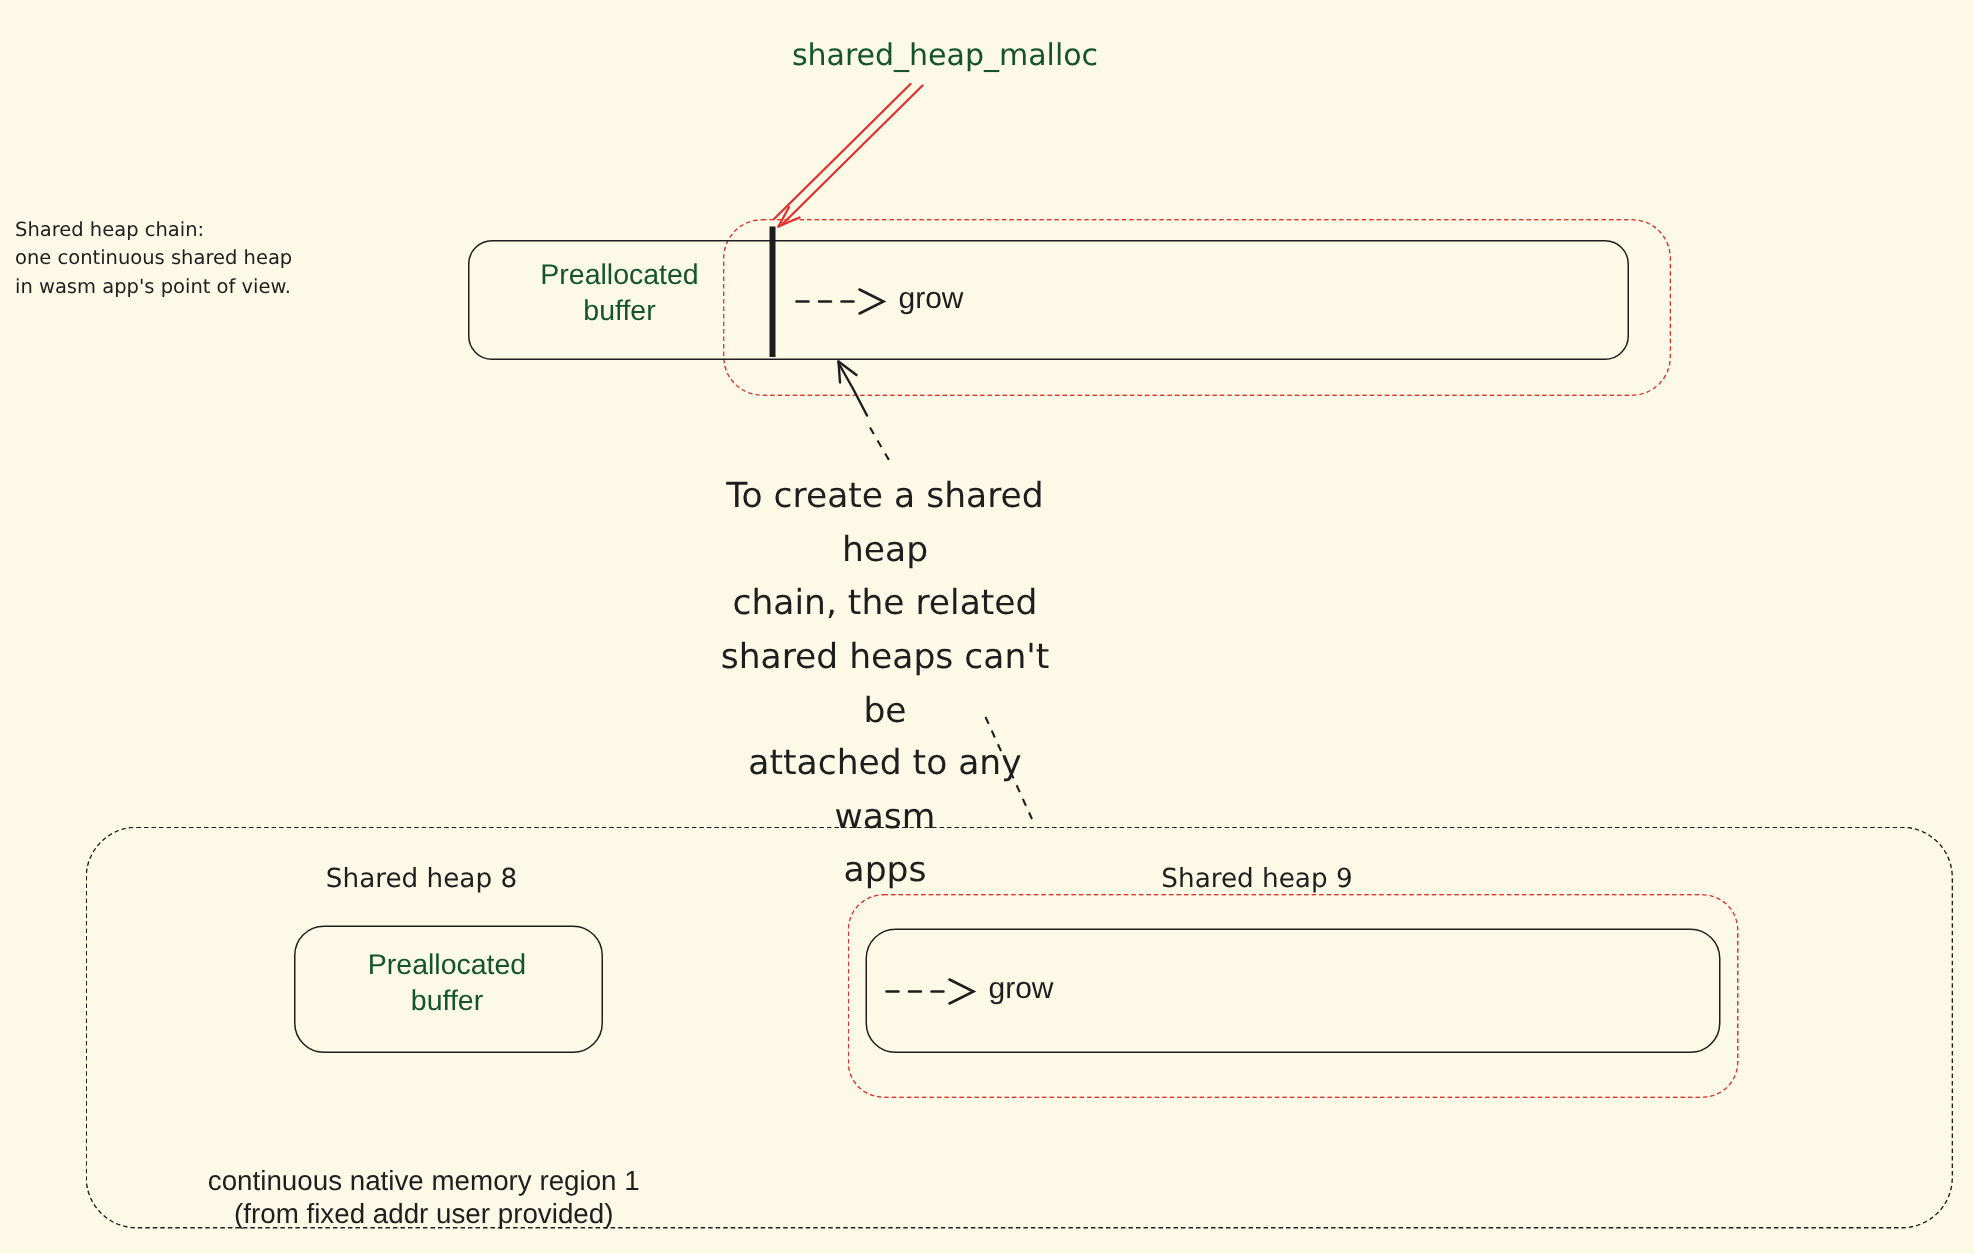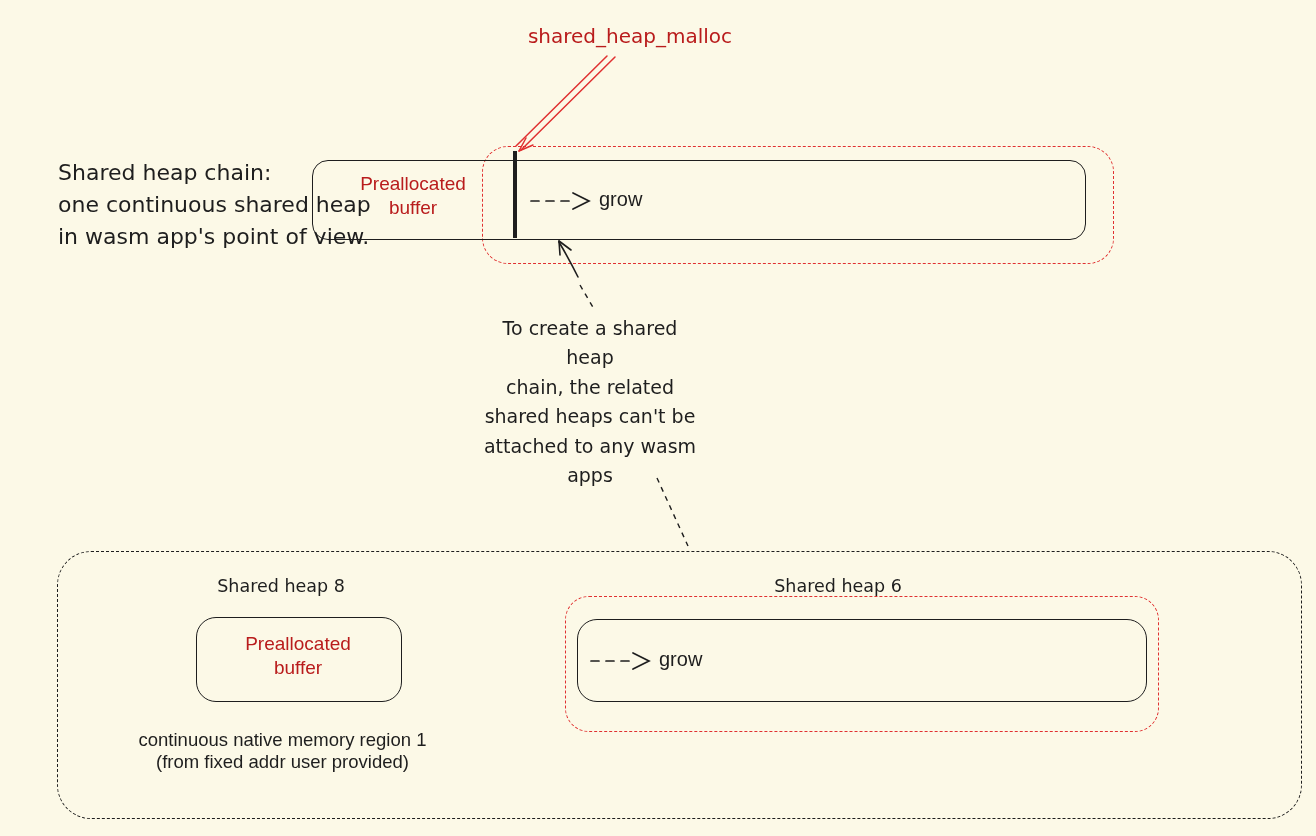--- a/index.html
+++ b/index.html
@@ -8,45 +8,45 @@
     position:relative;
     width:1316px;height:836px;
     background:#fcf9e7;
     font-family:"DejaVu Sans", sans-serif;
     color:#1e1e1e;
     overflow:hidden;
   }
   .abs{position:absolute;}
   .pre{white-space:pre-line;}
   .center{text-align:center;}
-  .red{color:#b91c1c;}
+  .red{color:#14532d;}
   .hand{font-family:"DejaVu Sans", sans-serif;}
   .plain{font-family:"Liberation Sans", sans-serif;}
 
   #malloc-label{left:505px;top:24px;width:250px;font-size:20px;}
-  #chain-caption{left:10px;top:157px;font-size:22px;line-height:1.45;margin-left:48px;}
+  #chain-caption{left:10px;top:145px;font-size:13px;line-height:1.45;}
 
   #chain-outline{left:482px;top:146px;width:630px;height:116px;
     border:1.7px dashed #e03131;border-radius:26px;}
   #main-bar{left:312px;top:160px;width:772px;height:78px;
     border:1.6px solid #1e1e1e;border-radius:16px;}
   #bar-divider{left:513px;top:151px;width:4px;height:87px;background:#1e1e1e;}
   #prealloc-top{left:314px;top:172px;width:198px;font-size:19px;line-height:1.25;}
   #grow-top{left:599px;top:188px;font-size:20px;}
 
-  #note-text{left:478px;top:314px;width:224px;font-size:19px;line-height:1.55;}
+  #note-text{left:478px;top:314px;width:224px;font-size:23px;line-height:1.55;}
 
   #group-outline{left:57px;top:551px;width:1243px;height:266px;
     border:1.7px dashed #1e1e1e;border-radius:34px;}
 
   #heap1-title{left:181px;top:576px;width:200px;font-size:17.5px;}
   #heap1-box{left:196px;top:617px;width:204px;height:83px;
     border:1.6px solid #1e1e1e;border-radius:20px;}
   #heap1-label{left:198px;top:632px;width:200px;font-size:19px;line-height:1.25;}
-  #heap1-caption{left:120px;top:729px;width:325px;font-size:18.5px;line-height:1.2;}
+  #heap1-caption{left:120px;top:776px;width:325px;font-size:18.5px;line-height:1.2;}
 
   #heap2-title{left:738px;top:576px;width:200px;font-size:17.5px;}
   #heap2-outline{left:565px;top:596px;width:592px;height:134px;
     border:1.7px dashed #e03131;border-radius:24px;}
   #heap2-box{left:577px;top:619px;width:568px;height:81px;
     border:1.6px solid #1e1e1e;border-radius:20px;}
   #grow-bottom{left:659px;top:648px;font-size:20px;}
   #heap2-caption{left:700px;top:748px;width:322px;font-size:18.5px;line-height:1.2;}
 
   #overlay{left:0;top:0;width:1316px;height:836px;pointer-events:none;}
@@ -81,21 +81,21 @@
 
   <div class="abs" id="group-outline"></div>
 
   <div class="abs center hand" id="heap1-title">Shared heap 8</div>
   <div class="abs" id="heap1-box"></div>
   <div class="abs pre center red plain" id="heap1-label">Preallocated
 buffer</div>
   <div class="abs pre center plain" id="heap1-caption">continuous native memory region 1
 (from fixed addr user provided)</div>
 
-  <div class="abs center hand" id="heap2-title">Shared heap 6</div>
+  <div class="abs center hand" id="heap2-title">Shared heap 9</div>
   <div class="abs" id="heap2-outline"></div>
   <div class="abs" id="heap2-box"></div>
   <div class="abs plain" id="grow-bottom">grow</div>
 
   <svg class="abs" id="overlay" viewBox="0 0 1316 836">
 
     <g stroke="#e03131" stroke-width="1.5" fill="none" stroke-linecap="round">
       <path d="M615,57 L521,150"></path>
       <path d="M607,56 L516,146"></path>
       <path d="M519,151 L533,145"></path>

